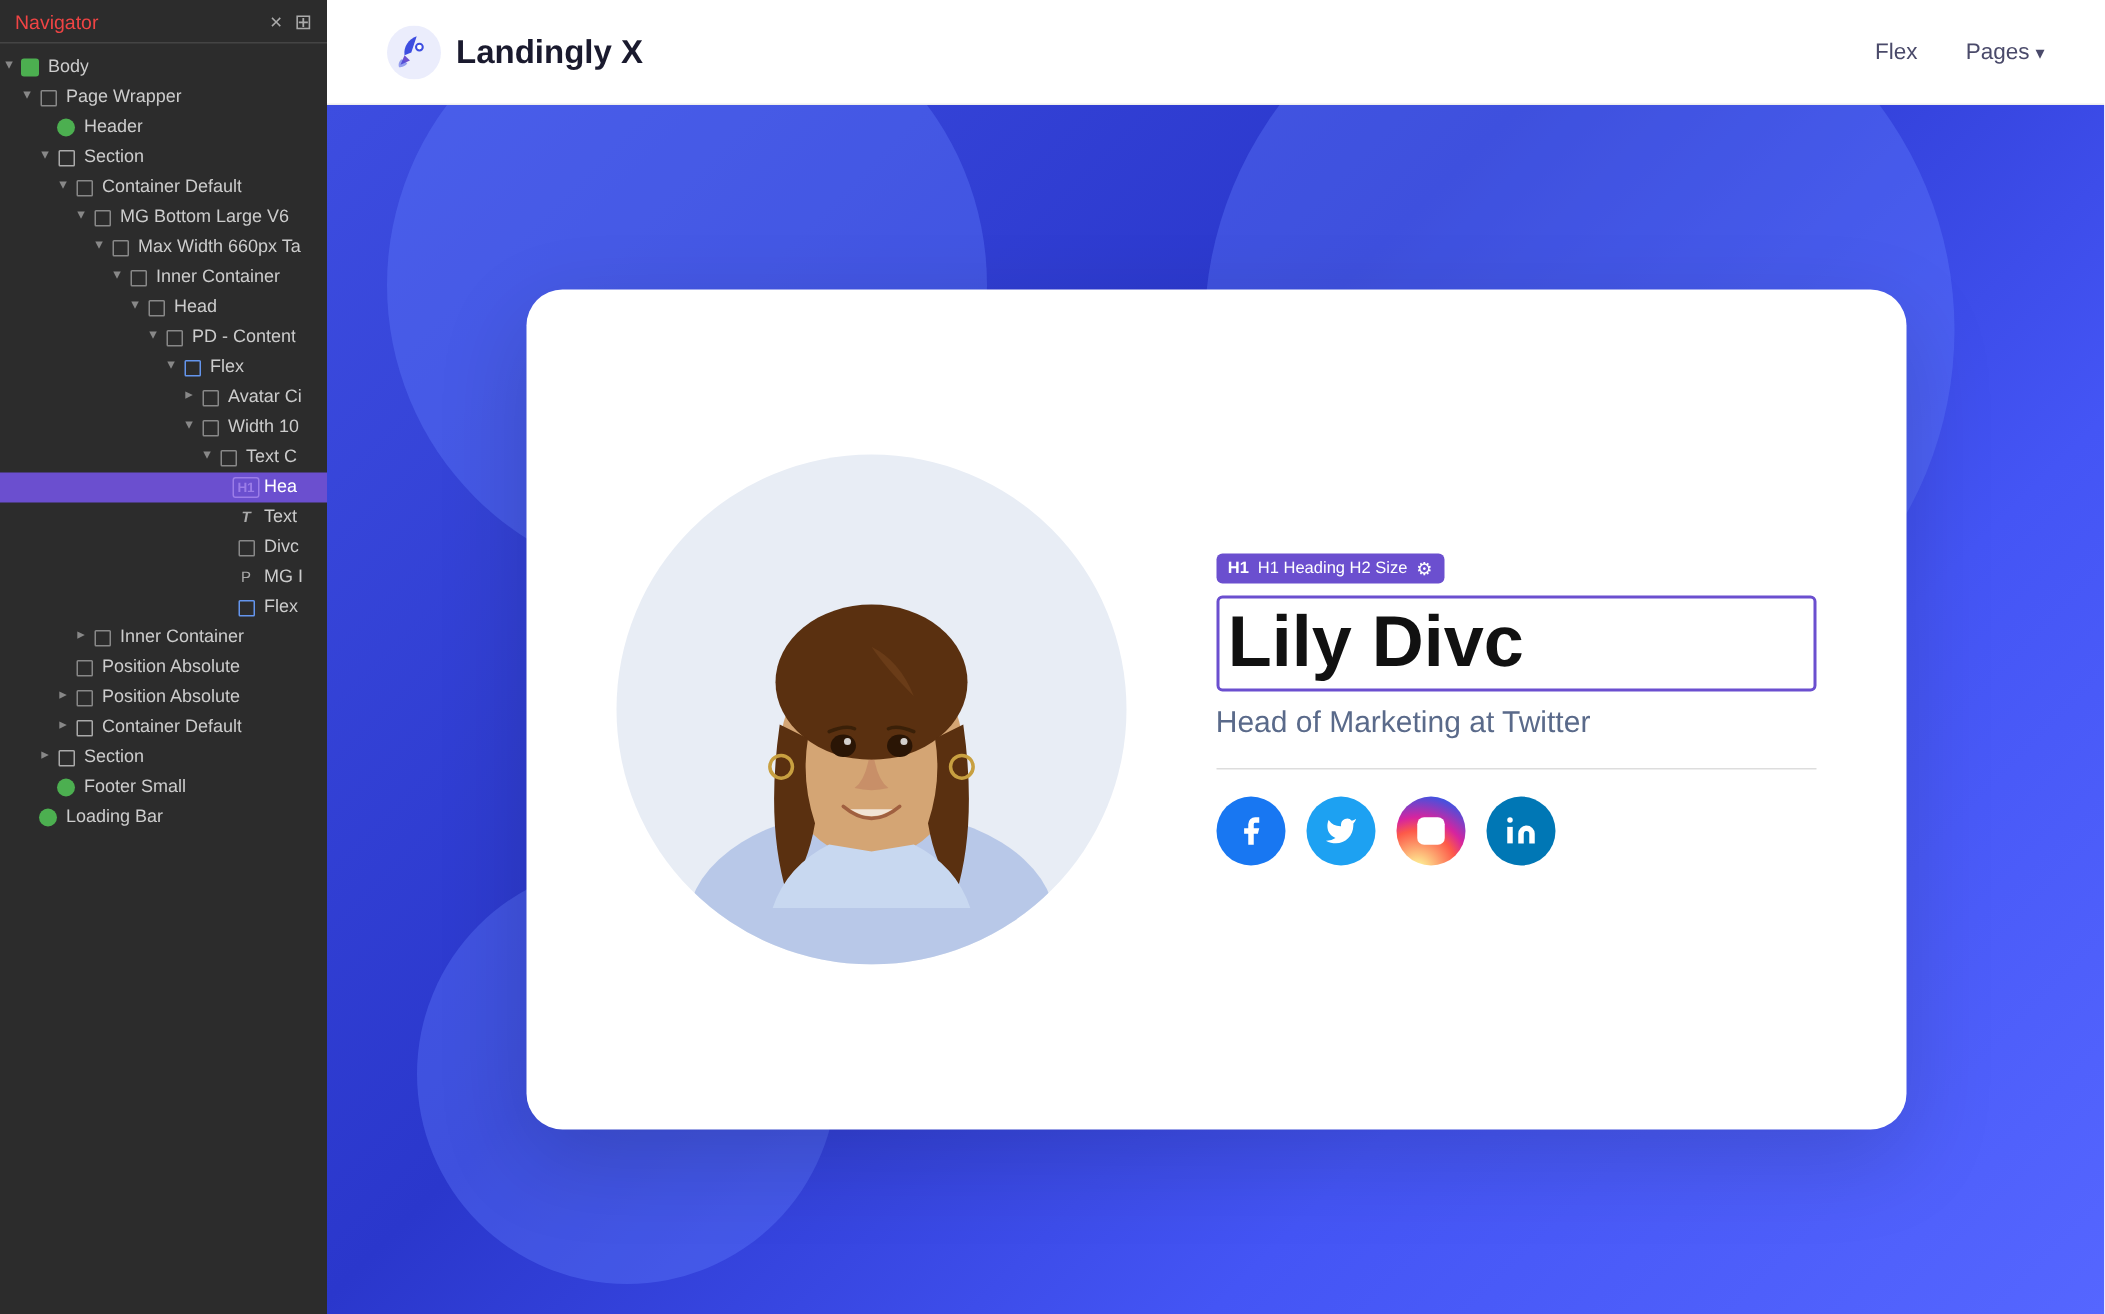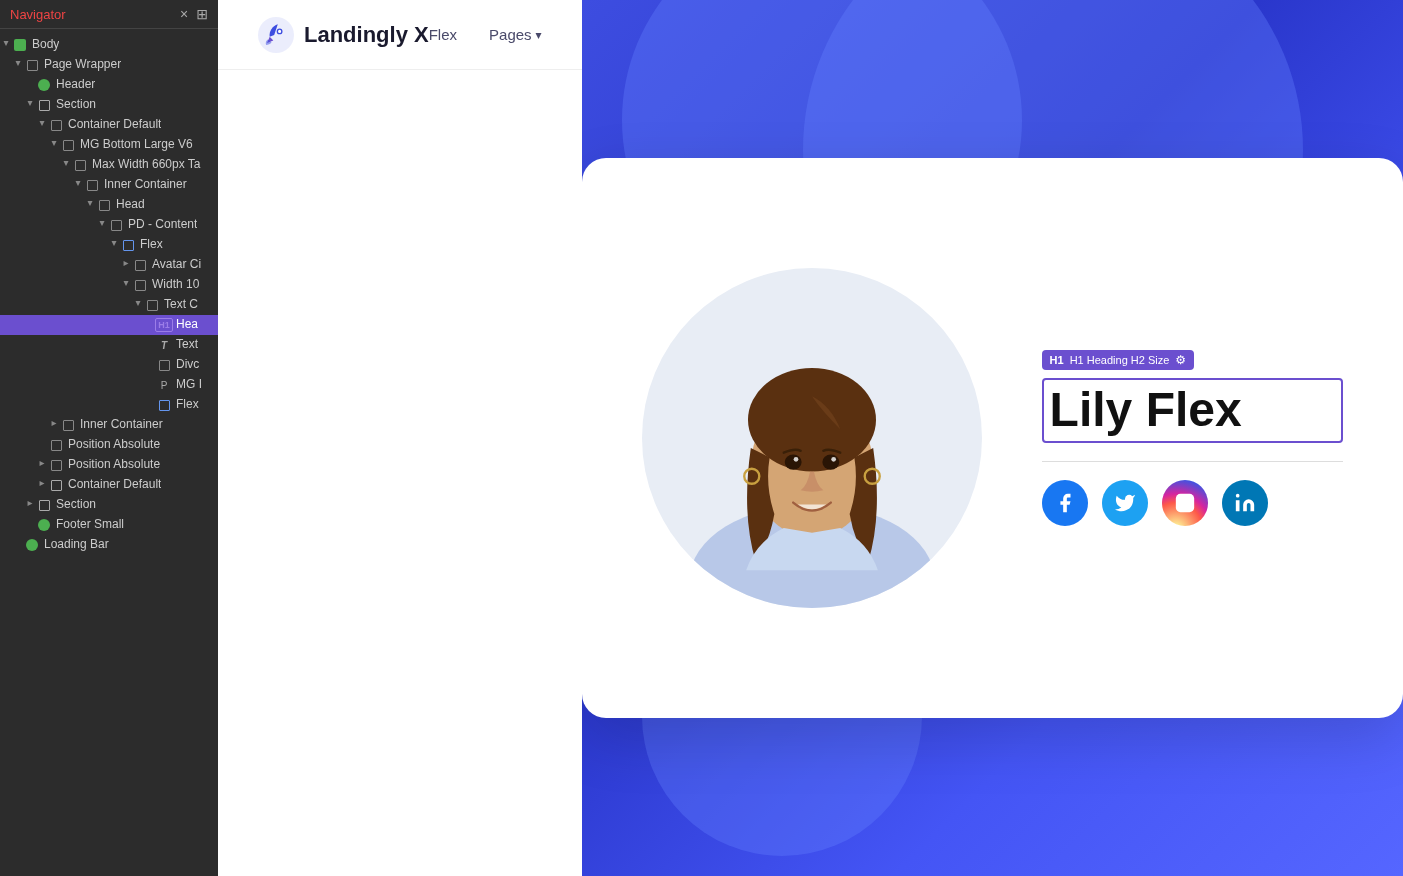--- a/index.html
+++ b/index.html
@@ -56,21 +56,21 @@
     .icon-box { border: 1.5px solid #888; border-radius: 1px; width: 11px; height: 11px; }
     .icon-text { color: #aaa; font-size: 10px; font-weight: bold; font-style: italic; }
     .icon-h1 { color: #9b7de8; font-size: 9px; font-weight: bold; border: 1px solid #9b7de8; padding: 0 2px; border-radius: 2px; line-height: 12px; }
     .icon-p { color: #aaa; font-size: 10px; }
     .icon-flex { border: 1.5px solid #6495ED; border-radius: 1px; width: 11px; height: 11px; }
 
     
     #right-panel {
       flex: 1;
       display: flex;
-      flex-direction: row;
+      flex-direction: column;
       overflow: hidden;
     }
 
     
     #nav {
       height: 70px;
       background: #fff;
       display: flex;
       align-items: center;
       justify-content: space-between;
@@ -481,24 +481,25 @@
 
         
         <div class="heading-badge">
           <span style="font-weight:700;">H1</span>
           <span>H1  Heading H2 Size</span>
           <span class="gear">⚙</span>
         </div>
 
         
         <div id="card-heading-wrapper">
-          <h1 id="card-heading">Lily Flex</h1>
+          <h1 id="card-heading">Lily Divc</h1>
         </div>
 
         
+        <div id="card-subtitle">Head of Marketing at Twitter</div>
 
         <hr class="divider">
 
         
 
         
         <div class="social-icons">
           <div class="social-icon si-facebook">
             <svg viewBox="0 0 24 24" xmlns="http://www.w3.org/2000/svg">
                 <path d="M18 2h-3a5 5 0 0 0-5 5v3H7v4h3v8h4v-8h3l1-4h-4V7a1 1 0 0 1 1-1h3z"></path>

